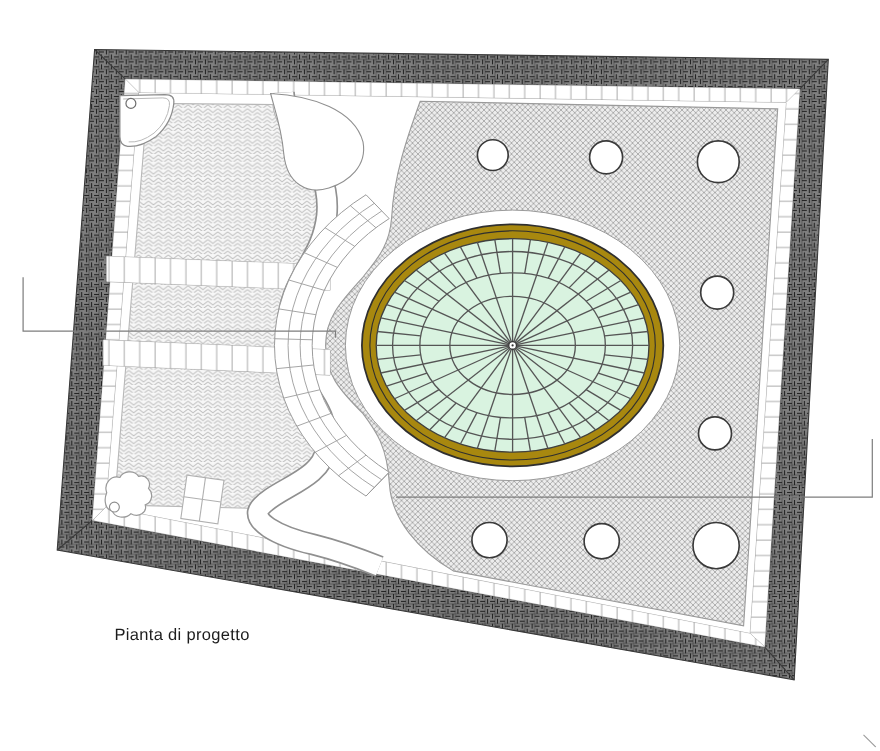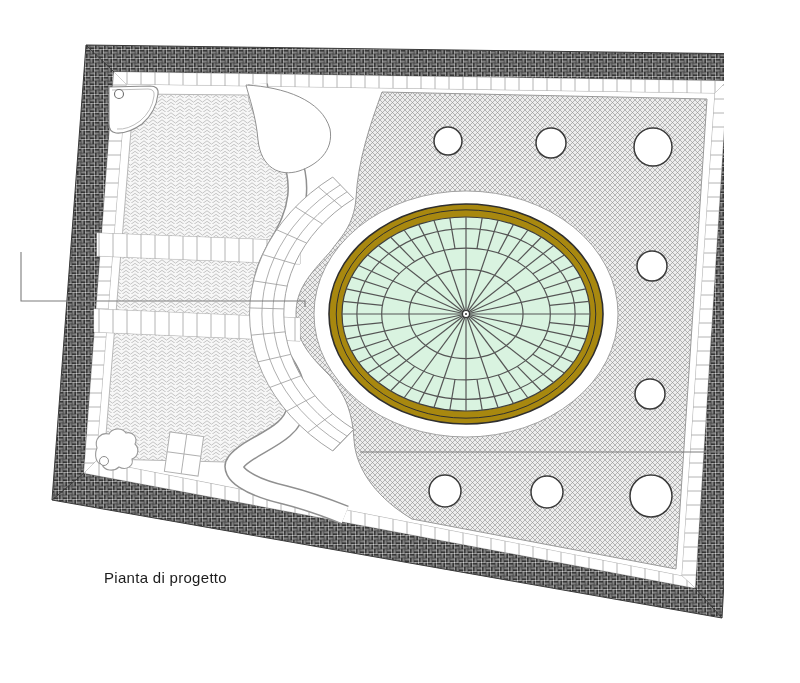--- a/index.html
+++ b/index.html
@@ -1,16 +1,16 @@
 <!DOCTYPE html>
 <html><head>
 <meta charset="utf-8">
 <style>
   html,body{margin:0;padding:0;background:#ffffff;}
-  .stage{position:relative;width:724px;height:683px;background:#ffffff;overflow:hidden;
+  .stage{position:relative;width:800px;height:683px;background:#ffffff;overflow:hidden;
          font-family:"Liberation Sans",sans-serif;border-radius:13px;}
   .stage svg{position:absolute;left:0;top:0;}
   .caption{position:absolute;font-size:15px;color:#1c1c1c;letter-spacing:.3px;white-space:nowrap;}
 </style>
 </head>
 <body>
 
 <div class="stage">
   <svg id="plan-svg" width="800" height="683" viewBox="0 0 800 683">
       <defs>

